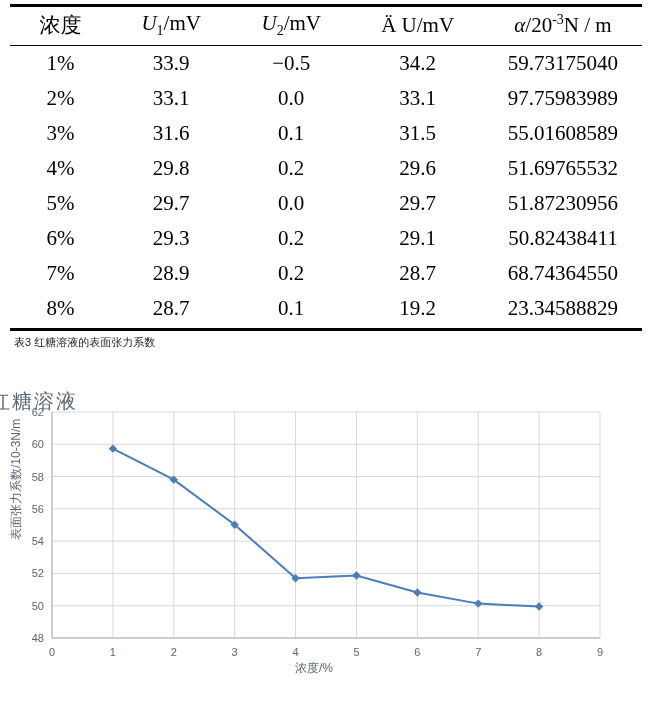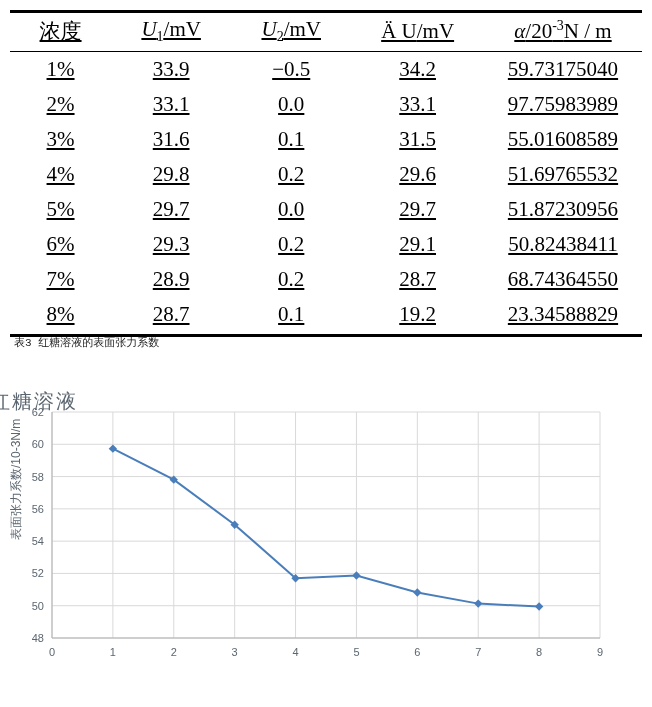--- a/index.html
+++ b/index.html
@@ -13,23 +13,22 @@
     font-family: "Liberation Serif", serif;
     color: #000000;
     position: relative;
     overflow: hidden;
   }
 
   
   .table-wrap {
     position: absolute;
     left: 10px;
-    top: 10px;
+    top: 4px;
     width: 632px;
-    text-decoration: underline;
   }
   table.data-table {
     border-collapse: collapse;
     width: 100%;
     font-family: "Liberation Serif", serif;
   }
   table.data-table thead th {
     font-size: 21px;
     font-weight: normal;
     padding: 4px 0 6px 0;
@@ -55,21 +54,21 @@
   .col-alpha{ width: 25%; }
 
   .sub { font-size: 14px; vertical-align: sub; }
   .sup { font-size: 14px; vertical-align: super; }
   .ital { font-style: italic; }
 
   .table-caption {
     position: absolute;
     left: 14px;
     top: 335px;
-    font-family: Liberation Mono, monospace;
+    font-family: Liberation Sans, sans-serif;
     font-size: 11px;
     color: #222;
   }
 
   
   .chart-panel {
     position: absolute;
     left: 0px;
     top: 370px;
     width: 652px;
@@ -192,20 +191,21 @@
         </tr>
       </tbody>
   </table>
 </div>
 
 <div class="table-caption">表3 红糖溶液的表面张力系数</div>
 
 <div class="chart-panel">
   <div class="chart-title"><span class="chart-title-inner">红糖溶液</span></div>
   <div class="y-axis-label">表面张力系数/10-3N/m</div>
+  <div class="x-axis-label"><span class="x-axis-label-inner">浓度/%</span></div>
   <svg class="plot" width="652" height="325" id="plot-svg">
       <line x1="52" y1="268" x2="600" y2="268" stroke="#d9d9d9" stroke-width="1"></line>
       <line x1="52" y1="235.71428571428572" x2="600" y2="235.71428571428572" stroke="#d9d9d9" stroke-width="1"></line>
       <line x1="52" y1="203.42857142857144" x2="600" y2="203.42857142857144" stroke="#d9d9d9" stroke-width="1"></line>
       <line x1="52" y1="171.14285714285717" x2="600" y2="171.14285714285717" stroke="#d9d9d9" stroke-width="1"></line>
       <line x1="52" y1="138.85714285714286" x2="600" y2="138.85714285714286" stroke="#d9d9d9" stroke-width="1"></line>
       <line x1="52" y1="106.57142857142856" x2="600" y2="106.57142857142856" stroke="#d9d9d9" stroke-width="1"></line>
       <line x1="52" y1="74.2857142857143" x2="600" y2="74.2857142857143" stroke="#d9d9d9" stroke-width="1"></line>
       <line x1="52" y1="42" x2="600" y2="42" stroke="#d9d9d9" stroke-width="1"></line>
       <line x1="52" y1="42" x2="52" y2="268" stroke="#d9d9d9" stroke-width="1"></line>

